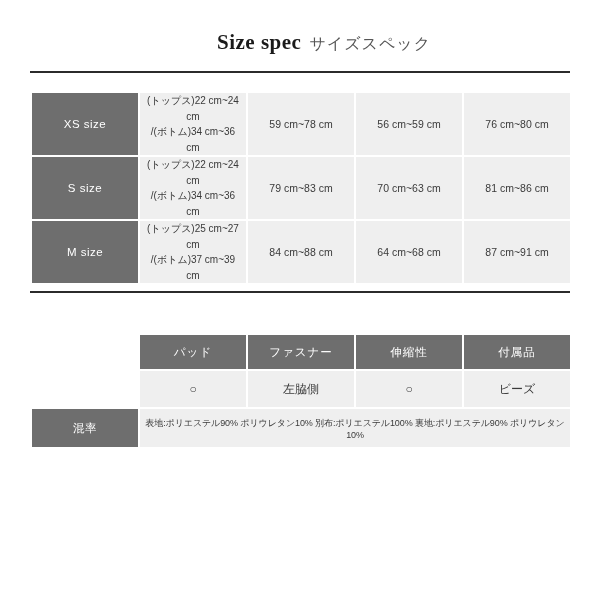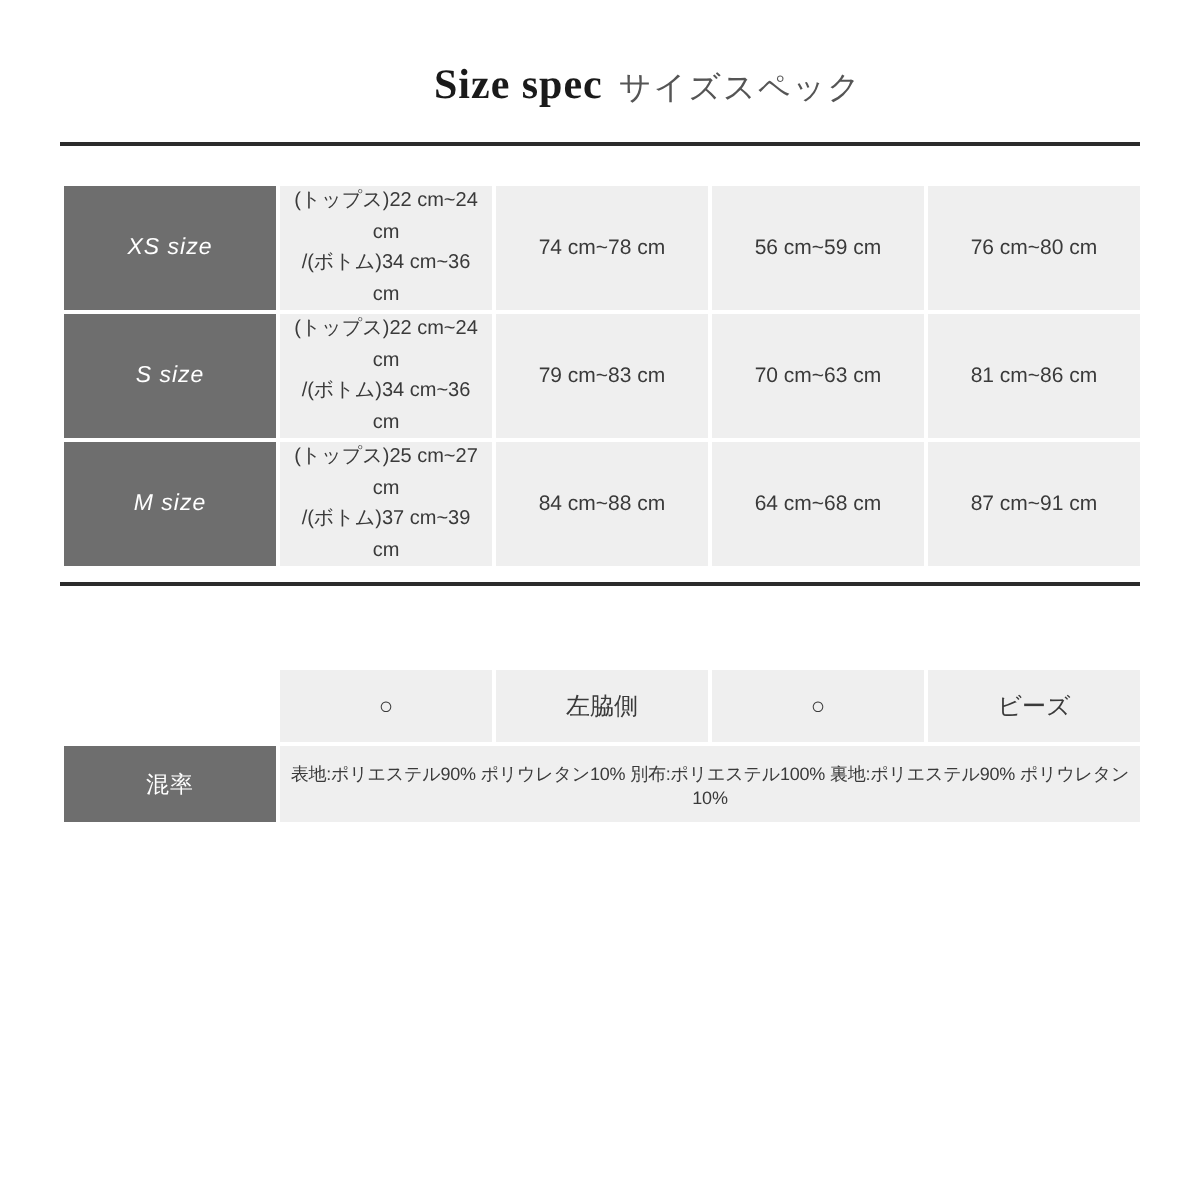--- a/index.html
+++ b/index.html
@@ -81,21 +81,20 @@
     height: 34px;
     font-size: 11.5px;
     letter-spacing: 1px;
   }
   .row-label {
     background: #6e6e6e;
     color: #ffffff;
     height: 40px;
     font-size: 11.5px;
     letter-spacing: 0.5px;
-    font-style: italic;
   }
   .cell-light {
     background: #efefef;
     height: 40px;
   }
   .two-line {
     line-height: 1.55;
     font-size: 10px;
     padding: 0 6px;
     text-align: center;
@@ -162,21 +161,21 @@
         <col class="c4">
       </colgroup>
     <tbody>
 
     <tr>
       <td class="row-label">XS size</td>
       <td class="cell-light two-line">
         <span>(トップス)22 cm~24 cm</span>
         <span>/(ボトム)34 cm~36 cm</span>
       </td>
-      <td class="cell-light">74 cm~78 cm</td>
+      <td class="cell-light">59 cm~78 cm</td>
       <td class="cell-light">56 cm~59 cm</td>
       <td class="cell-light">76 cm~80 cm</td>
     </tr>
 
     <tr>
       <td class="row-label">S size</td>
       <td class="cell-light two-line">
         <span>(トップス)22 cm~24 cm</span>
         <span>/(ボトム)34 cm~36 cm</span>
       </td>
@@ -204,20 +203,27 @@
 
   <table class="detail-table">
     <colgroup>
         <col class="c0">
         <col class="c1">
         <col class="c2">
         <col class="c3">
         <col class="c4">
       </colgroup>
     <tbody>
+        <tr>
+      <th class="hdr-blank"></th>
+      <th class="detail-hdr">パッド</th>
+      <th class="detail-hdr">ファスナー</th>
+      <th class="detail-hdr">伸縮性</th>
+      <th class="detail-hdr">付属品</th>
+    </tr>
     <tr>
       <td class="hdr-blank"></td>
       <td class="circle-cell">○</td>
       <td class="circle-cell">左脇側</td>
       <td class="circle-cell">○</td>
       <td class="circle-cell">ビーズ</td>
     </tr>
     <tr>
       <td class="detail-row-label">混率</td>
       <td class="detail-val small" colspan="4">表地:ポリエステル90%  ポリウレタン10%  別布:ポリエステル100%  裏地:ポリエステル90%  ポリウレタン10%</td>

